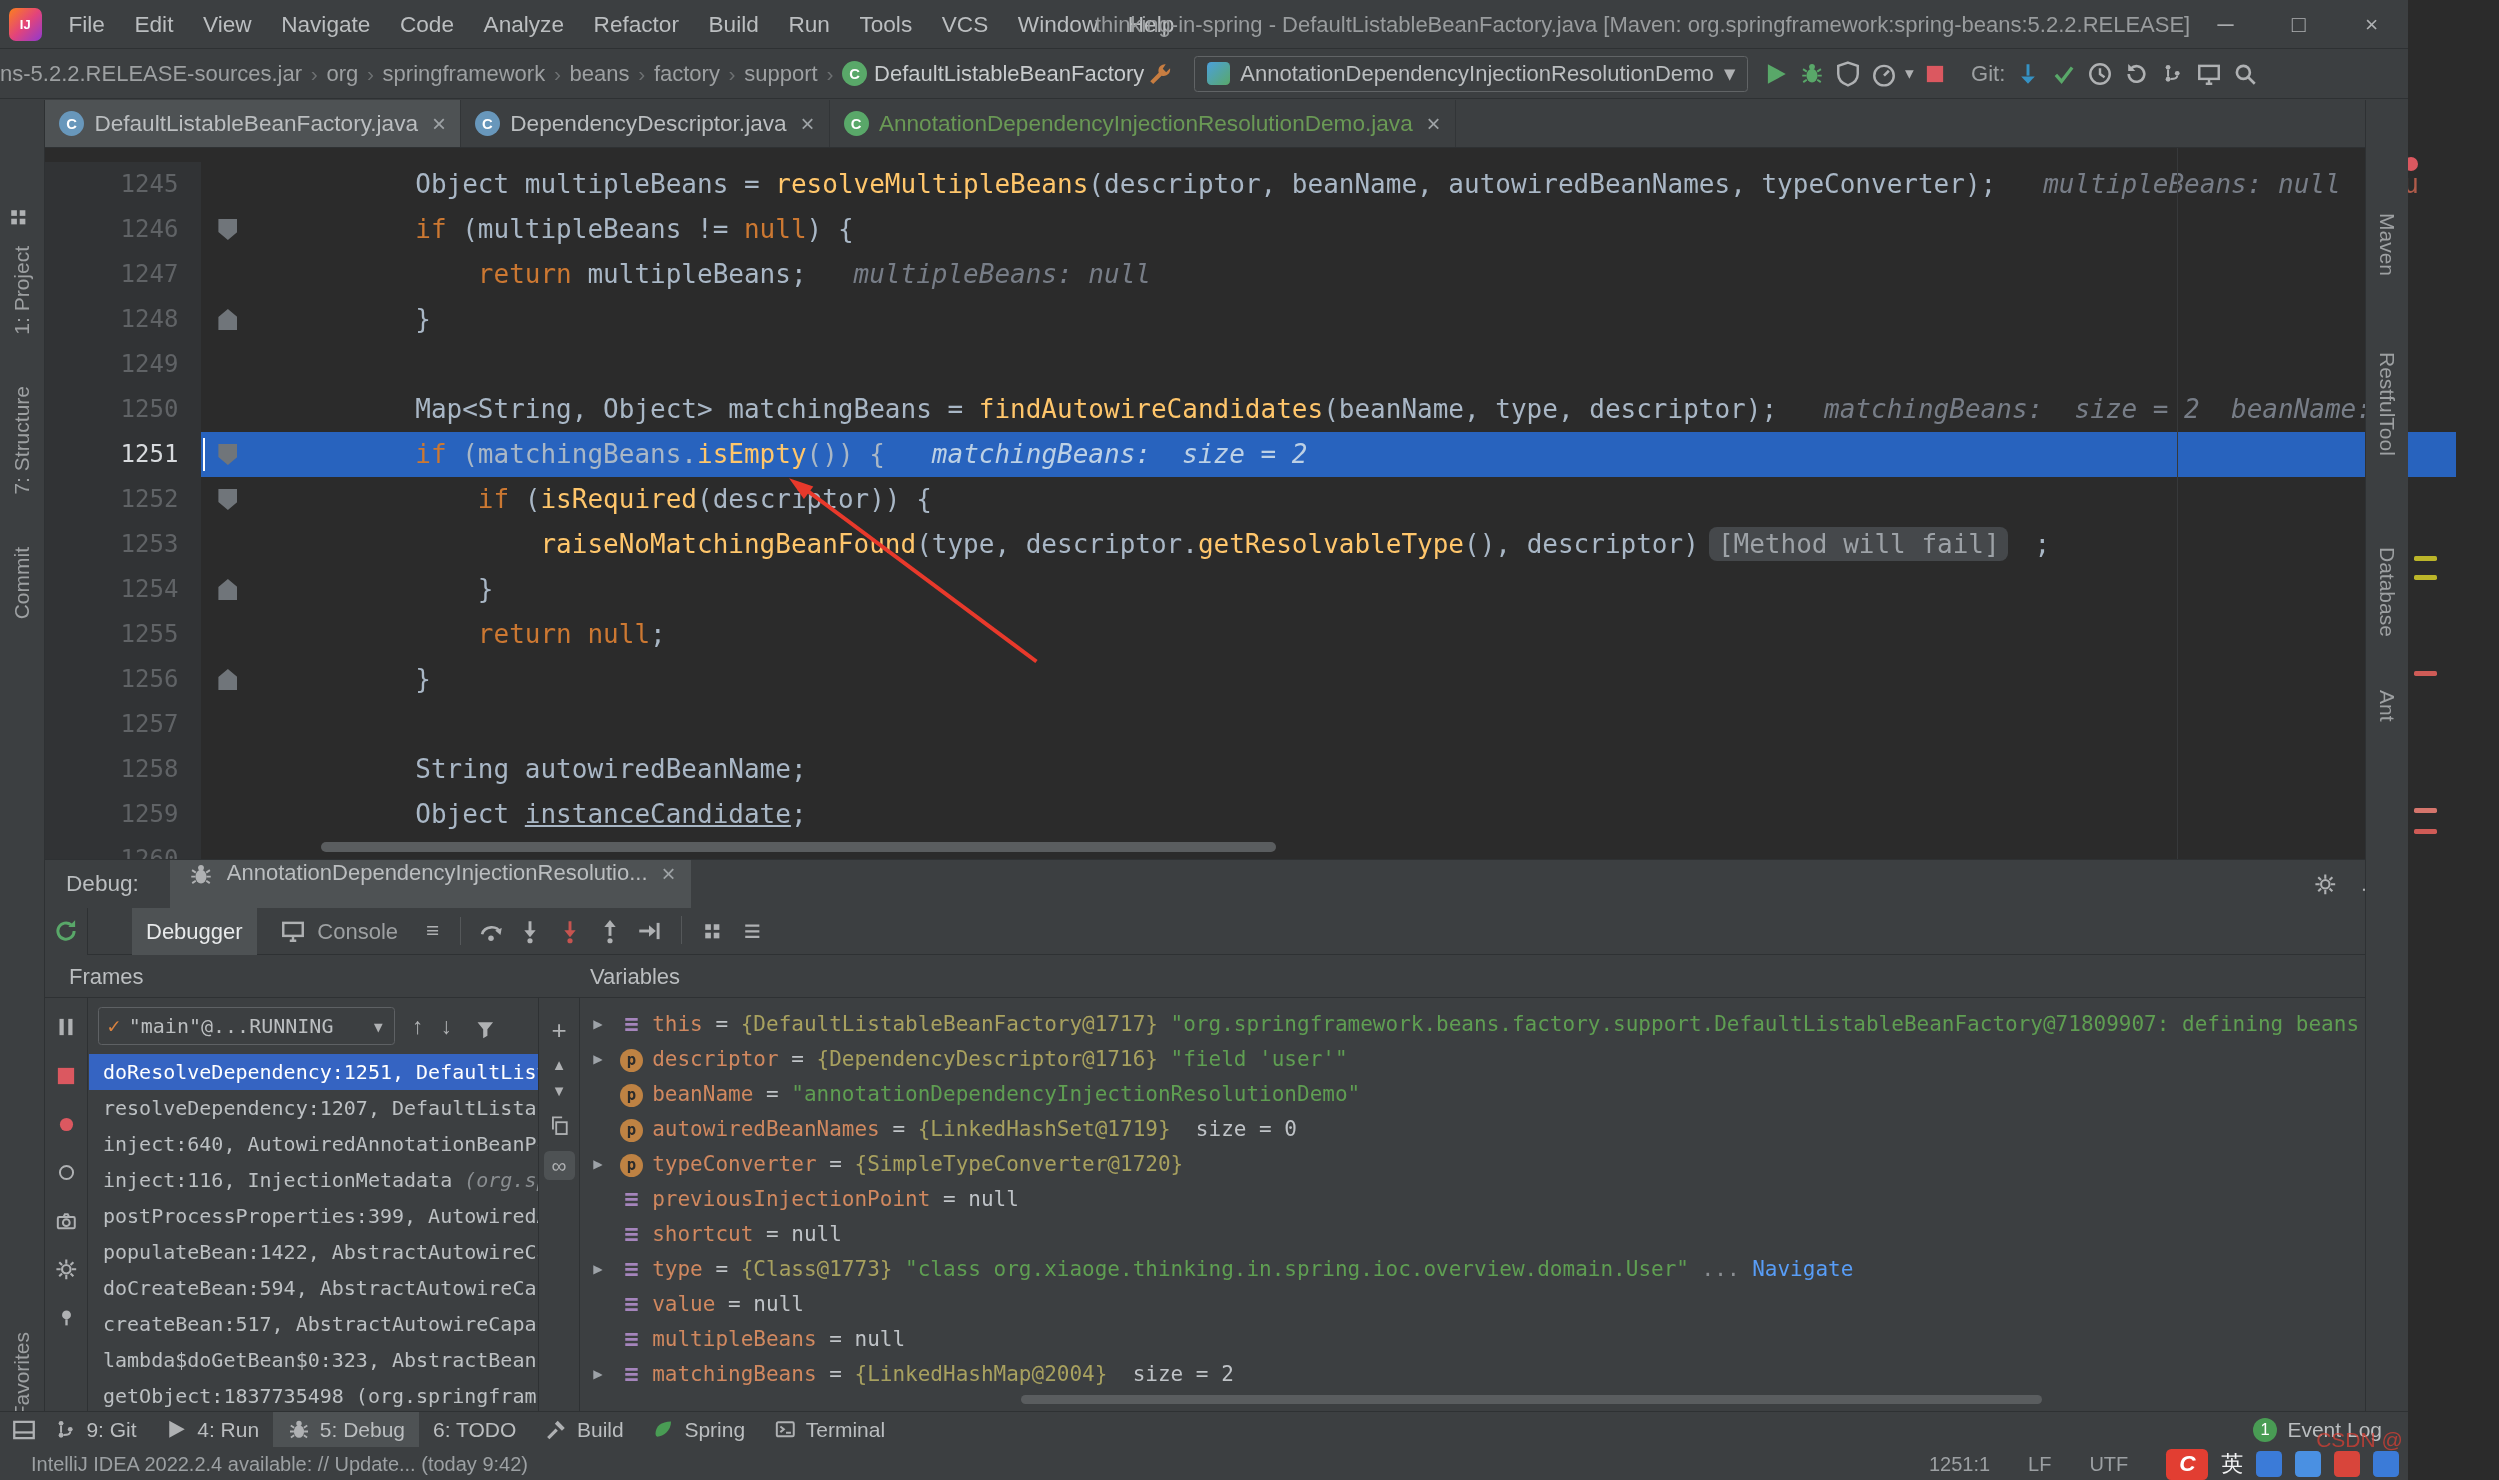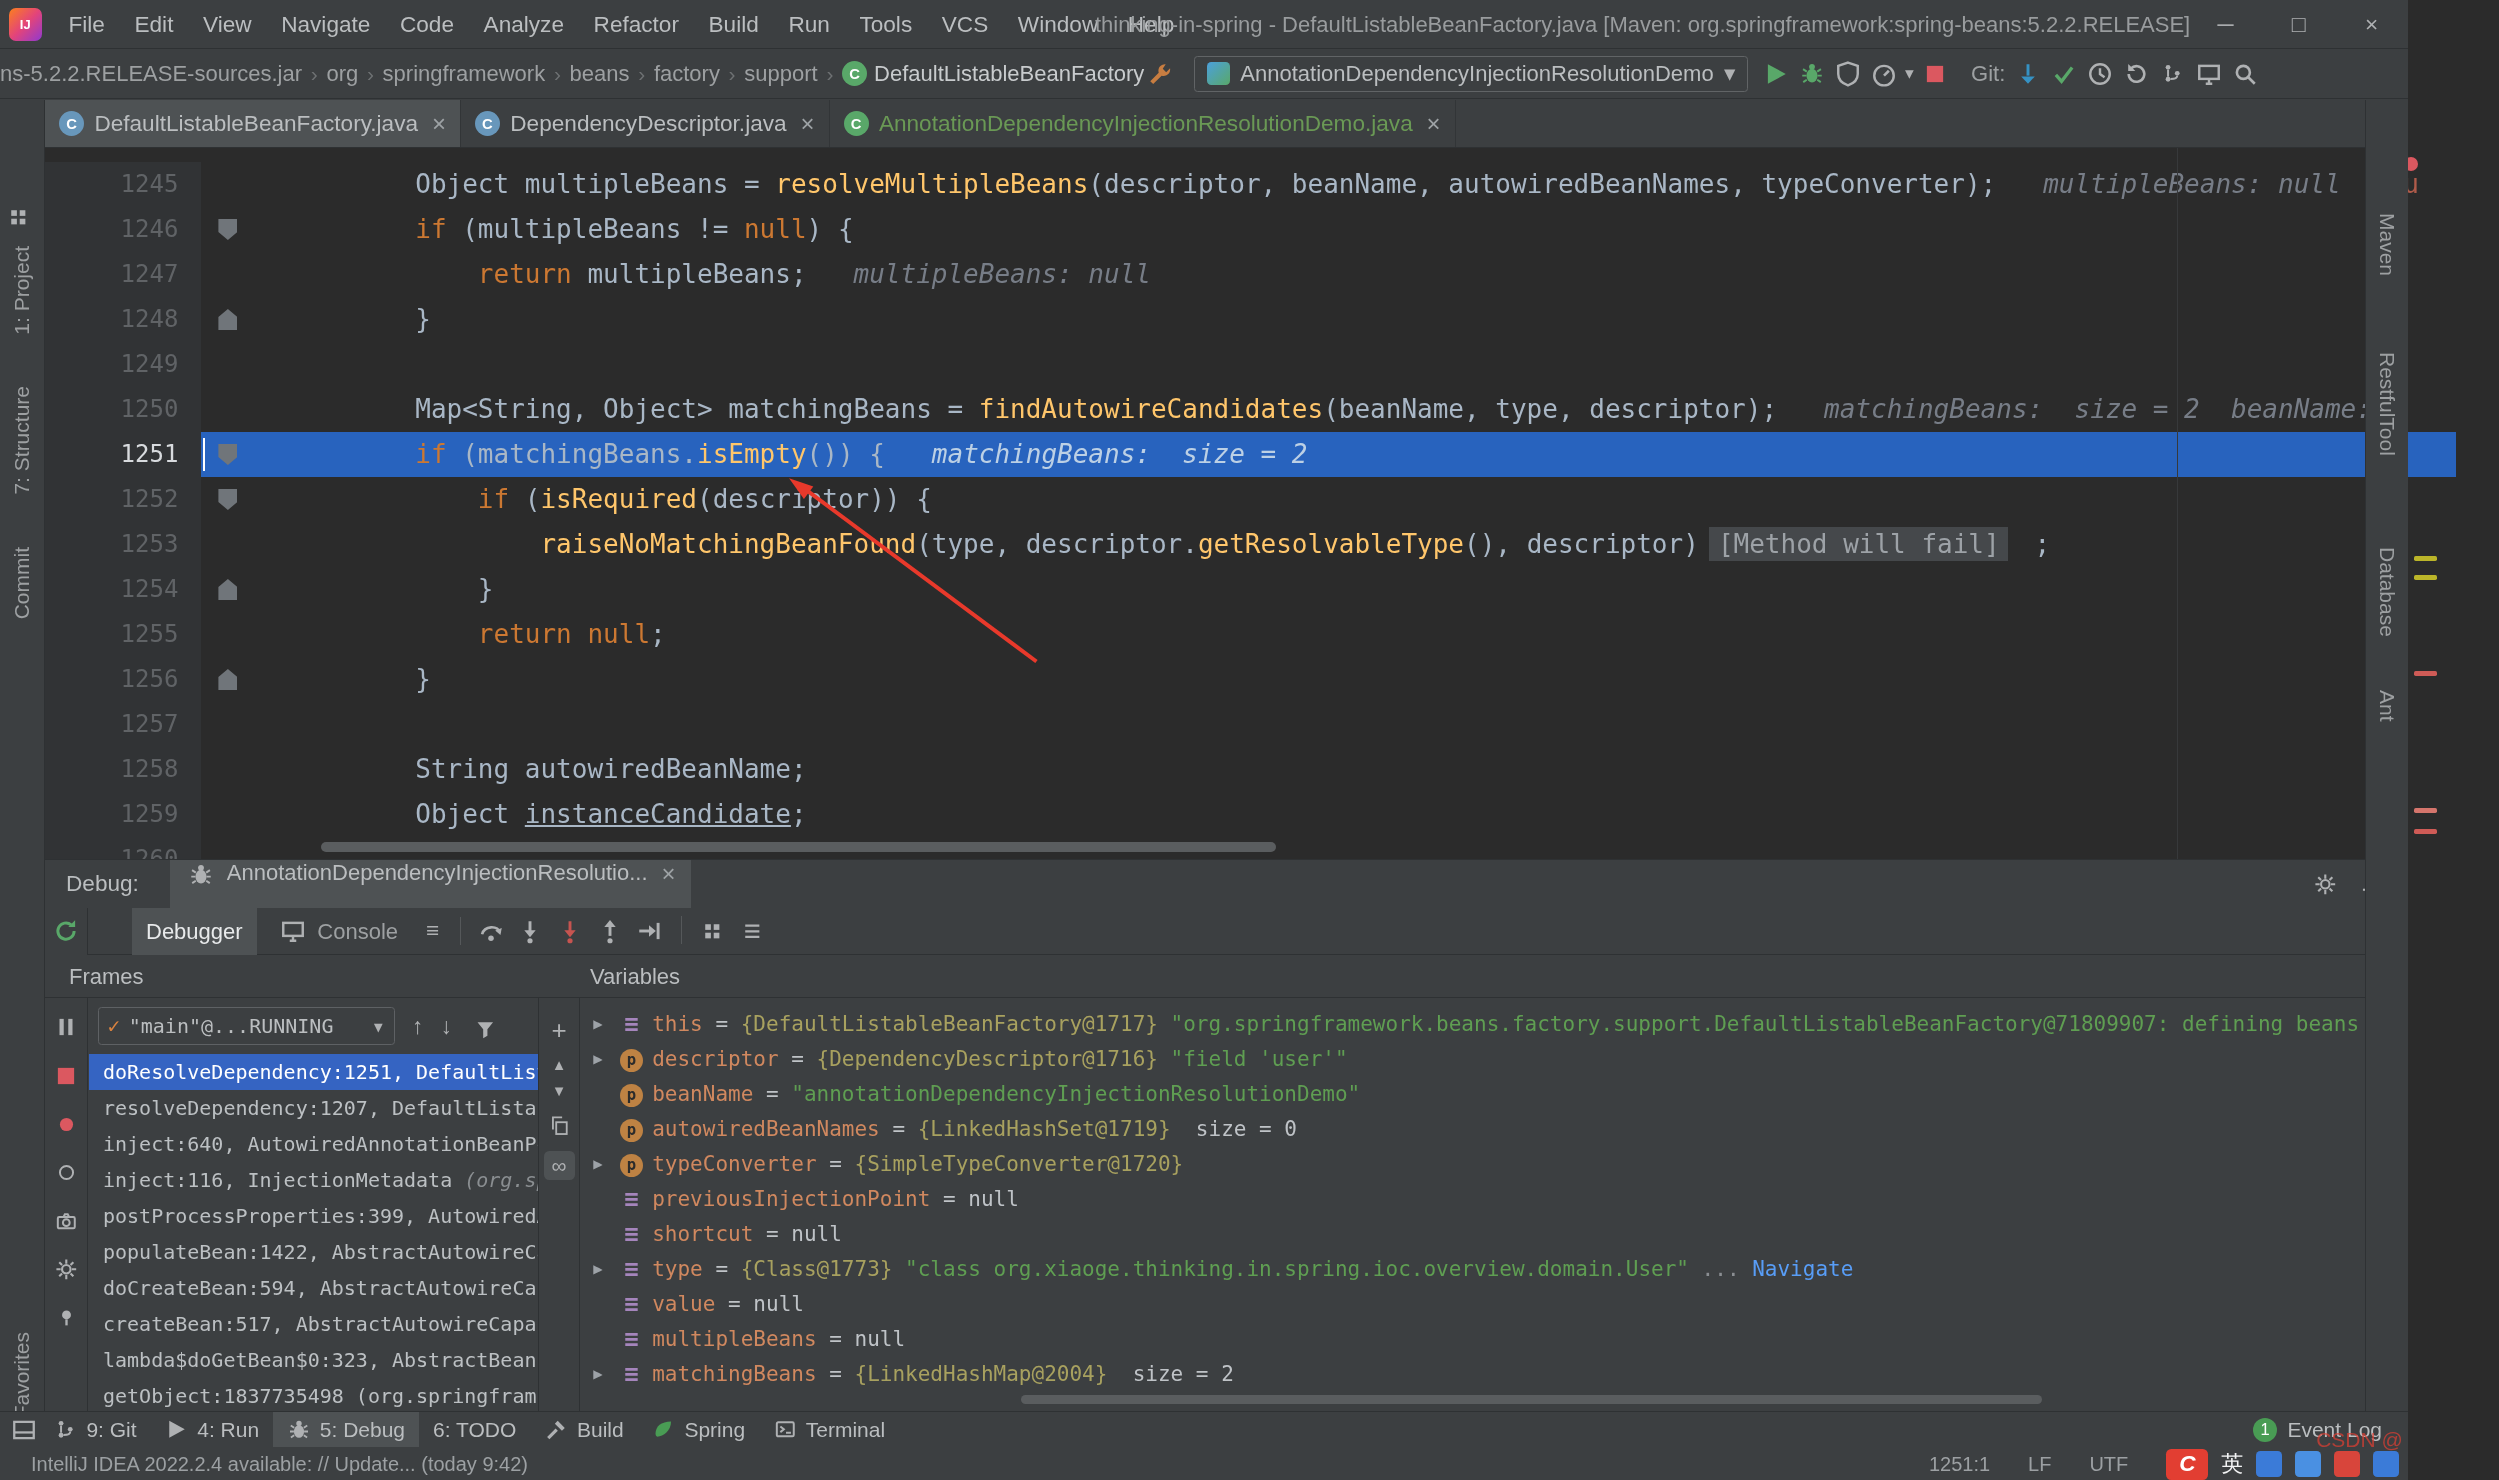--- a/index.html
+++ b/index.html
@@ -48,21 +48,21 @@
 .cl.exec .ln{color:#D8DBDE}
 .flag{position:absolute;left:17.4px;top:12px;width:19px;height:21px;background:#70757A}
 .flag.down{clip-path:polygon(0 0,100% 0,100% 62%,50% 100%,0 62%)}
 .flag.up{clip-path:polygon(50% 0,100% 38%,100% 100%,0 100%,0 38%)}
 .caret{position:absolute;left:1.7px;top:6px;width:2.6px;height:33px;background:#FFF}
 .tk-p{color:#A9B7C6}.tk-k{color:#CC7832}.tk-m{color:#FFC66B}
 .tk-h{color:#777D87;font-style:italic}
 .tk-hx{color:#BCD0E5;font-style:italic}
 .tk-hr{color:#B05B4A;}
 .tk-u{color:#A9B7C6;text-decoration:underline}
-.tk-badge{color:#9DA2A7;background:#45484B;border-radius:0;padding:1.7px 8.7px;margin:0 10.4px}
+.tk-badge{color:#9DA2A7;background:#45484B;border-radius:8px;padding:1.7px 8.7px;margin:0 10.4px}
 .guide{position:absolute;left:2132px;top:0;bottom:0;width:0.9px;background:#37393B}
 .hscroll{position:absolute;left:276px;top:694px;width:955px;height:9.5px;border-radius:5.2px;background:#5A5D5F}
 .errbadge{position:absolute;right:38px;top:8.7px;width:14px;height:14px;border-radius:50%;background:#DB5860}
 .mark{position:absolute;right:19px;width:22.6px;height:5.2px;border-radius:1.7px}
 
 .dheader{top:859px;left:45px;right:0;height:49px;background:#3C3F41;border-top:0.9px solid #2E3133;display:flex;align-items:center}
 .dlabel{font-size:22.6px;color:#BBBEC0;margin-left:21px}
 .dtab{display:flex;align-items:flex-start;gap:10.4px;background:#4E5254;height:49px;padding:0 15.6px;margin-left:31px;font-size:22px;color:#BBBEC0}
 .dhicons{margin-left:auto;display:flex;gap:14px;padding-right:22.6px}
 .dtoolbar{top:908px;left:45px;right:0;height:47px;background:#3C3F41;border-bottom:0.9px solid #2E3133;display:flex;align-items:center;gap:7px;padding-left:87px}

